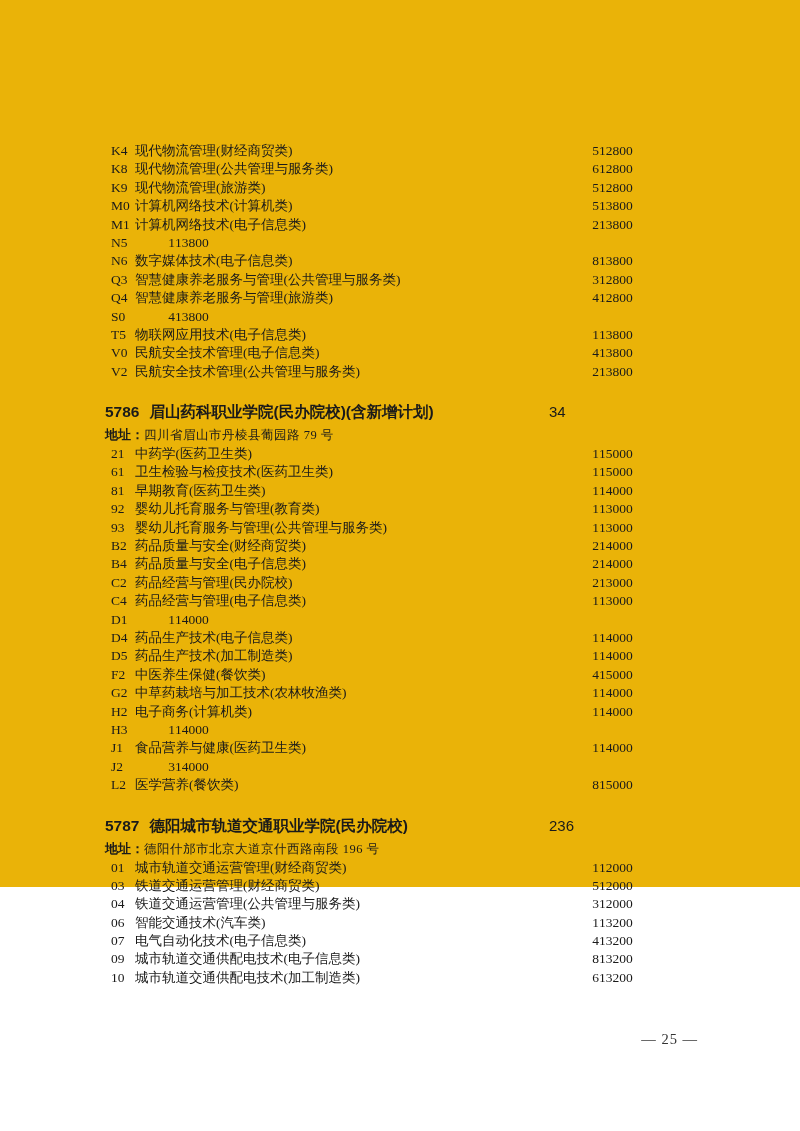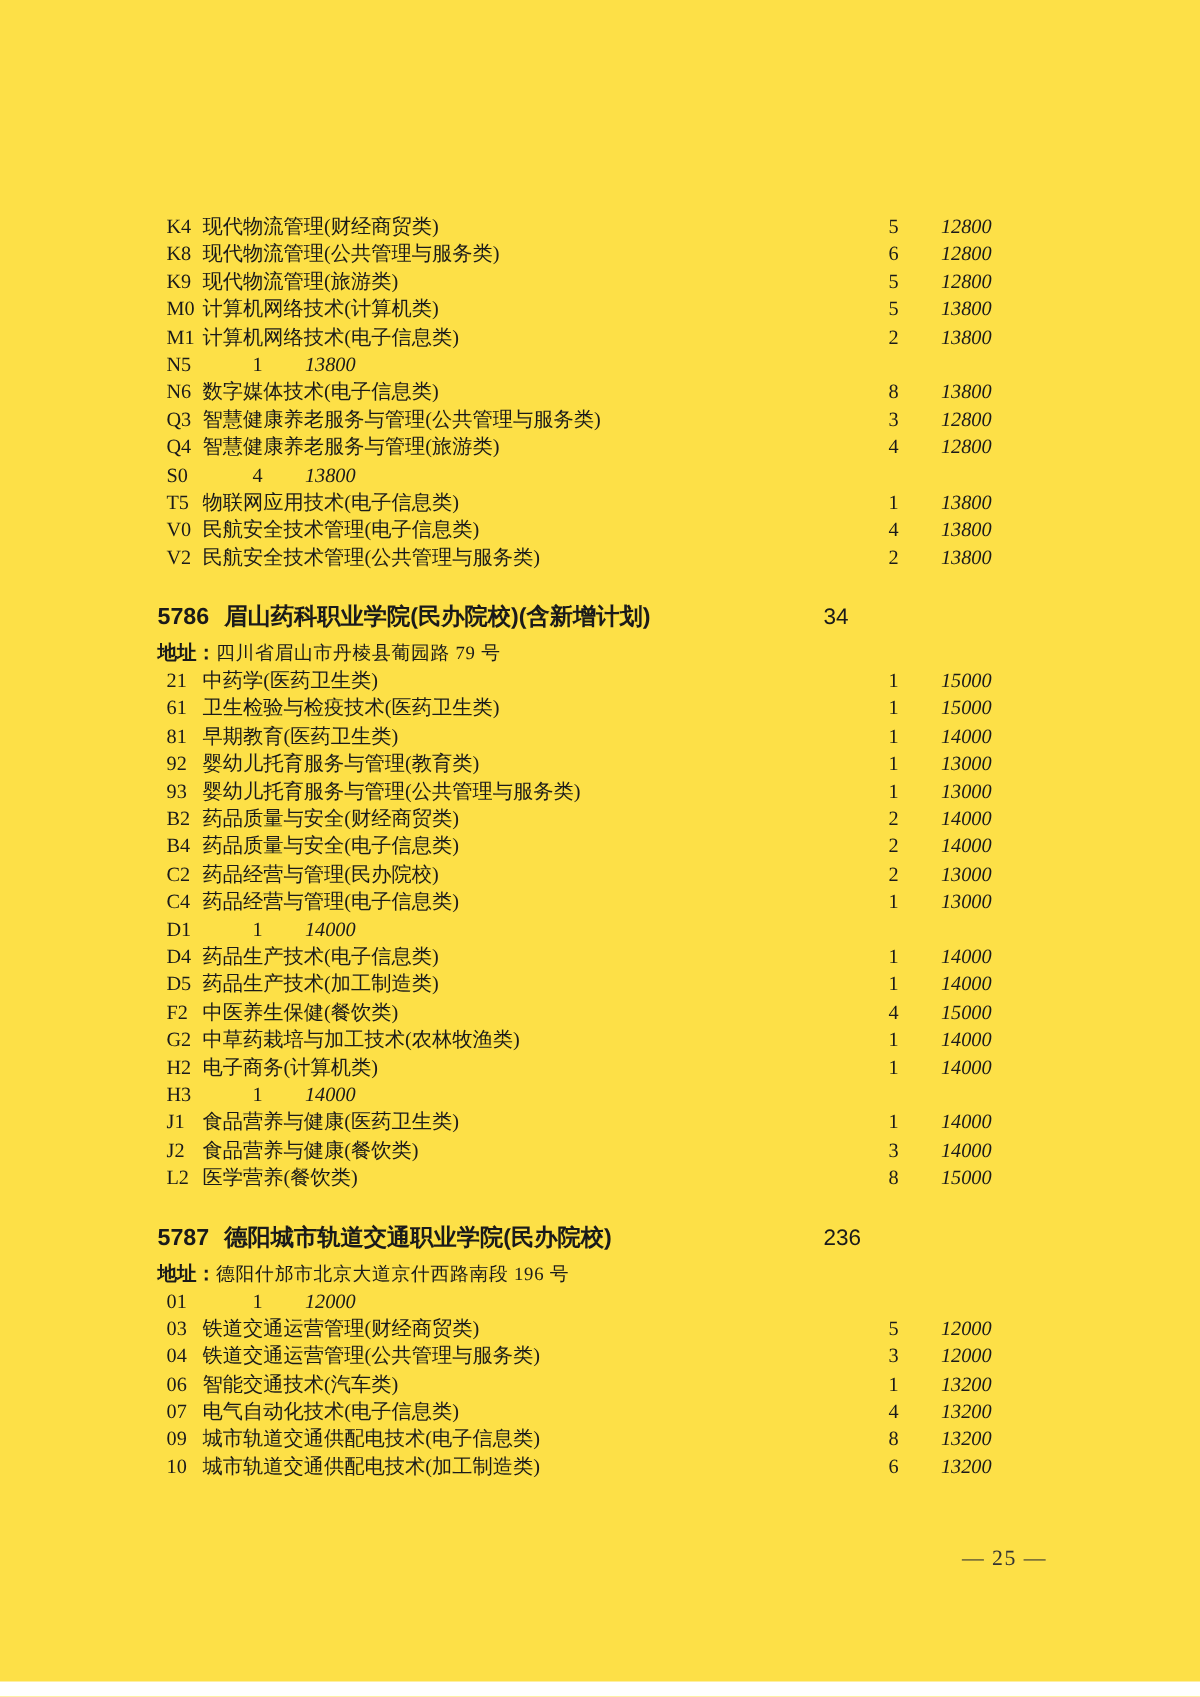--- a/index.html
+++ b/index.html
@@ -5,22 +5,22 @@
   html, body { margin: 0; padding: 0; }
   body {
     width: 800px; height: 1131px;
     background: #ffffff;
     color: #1a1a1a;
     font-family: "Liberation Serif", serif;
     overflow: hidden;
   }
   .page {
     position: relative;
-    width: 800px; height: 1121px;
-    background: #fde047;
+    width: 800px; height: 887px;
+    background: #eab308;
   }
   .content {
     position: absolute;
     left: 105px; top: 142px;
     width: 556px;
   }
   .sec + .sec { margin-top: 20px; }
   .sec-header {
     display: flex;
     align-items: baseline;
@@ -56,21 +56,21 @@
   .row {
     display: flex;
     height: 18.4px;
     line-height: 18.4px;
     font-size: 13.5px;
     white-space: nowrap;
   }
   .code  { width: 24px; margin-left: 6px; }
   .major { flex: 1; overflow: hidden; }
   .plan  { width: 40px; text-align: right; }
-  .fee   { width: 62px; text-align: right; font-style: italic; }
+  .fee   { width: 62px; text-align: left; }
   .footer {
     position: absolute;
     top: 1031px;
     left: 622px;
     width: 76px;
     text-align: right;
     font-size: 14.5px;
     color: #333333;
     letter-spacing: 1px;
     white-space: nowrap;
@@ -264,21 +264,20 @@
             <span class="fee">14000</span>
           </div>
           <div class="row">
             <span class="code">J1</span>
             <span class="major">食品营养与健康(医药卫生类)</span>
             <span class="plan">1</span>
             <span class="fee">14000</span>
           </div>
           <div class="row">
             <span class="code">J2</span>
-            <span class="major">食品营养与健康(餐饮类)</span>
             <span class="plan">3</span>
             <span class="fee">14000</span>
           </div>
           <div class="row">
             <span class="code">L2</span>
             <span class="major">医学营养(餐饮类)</span>
             <span class="plan">8</span>
             <span class="fee">15000</span>
           </div>
         </div>
@@ -286,20 +285,21 @@
       <section class="sec">
         <div class="sec-header">
           <span class="sec-code">5787</span>
           <span class="sec-title">德阳城市轨道交通职业学院(民办院校)</span>
           <span class="sec-count">236</span>
         </div>
         <div class="addr"><span class="addr-label">地址：</span><span class="addr-text">德阳什邡市北京大道京什西路南段 196 号</span></div>
         <div class="rows">
           <div class="row">
             <span class="code">01</span>
+            <span class="major">城市轨道交通运营管理(财经商贸类)</span>
             <span class="plan">1</span>
             <span class="fee">12000</span>
           </div>
           <div class="row">
             <span class="code">03</span>
             <span class="major">铁道交通运营管理(财经商贸类)</span>
             <span class="plan">5</span>
             <span class="fee">12000</span>
           </div>
           <div class="row">

